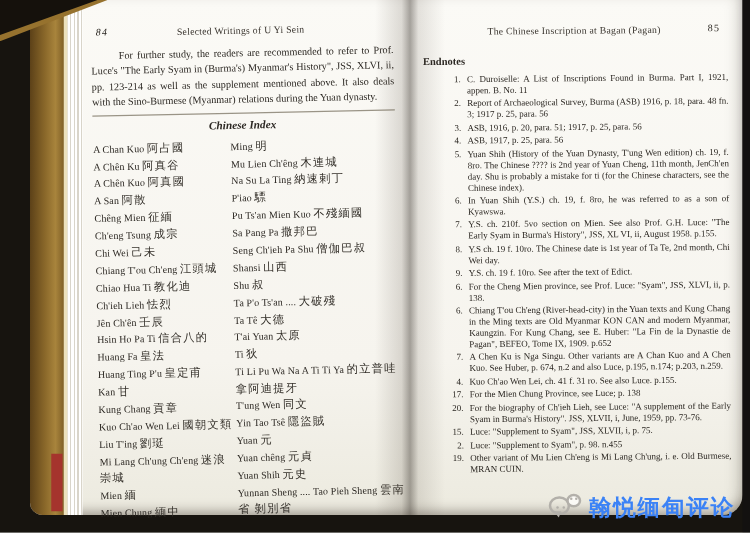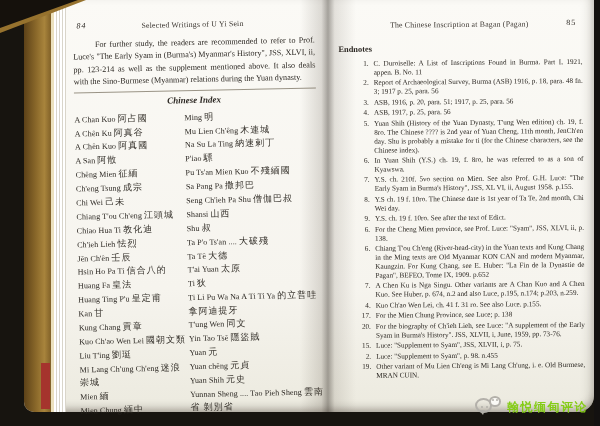--- a/index.html
+++ b/index.html
@@ -76,21 +76,21 @@
   .wm-icon { position:relative; width:26px; height:22px; }
   .bub1 { position:absolute; left:0; top:2px; width:17px; height:15px;
     border:2px solid #b3b0aa; border-radius:50% 50% 48% 52%; background:transparent; }
   .bub1::after { content:""; position:absolute; left:2px; bottom:-4px; width:0; height:0;
     border-left:4px solid transparent; border-right:2px solid transparent; border-top:5px solid #b3b0aa; }
   .bub2 { position:absolute; right:0; top:0; width:12px; height:11px;
     border:2px solid #b3b0aa; border-radius:50%; background:#fbfaf6; }
   .eye { position:absolute; width:2px; height:2px; background:#b3b0aa; border-radius:50%; }
   .e1 { left:4px; top:6px; } .e2 { left:9px; top:6px; }
   .e3 { right:7px; top:3px; } .e4 { right:3px; top:3px; }
-  .wm-text { font-size:12px; font-weight:bold; color:#84cc16; letter-spacing:1.5px;
+  .wm-text { font-size:18px; font-weight:bold; color:#3b82f6; letter-spacing:1.5px;
     font-family:Liberation Sans, sans-serif; }
 </style>
 </head>
 <body>
 
 <div class="scene">
 
   <div class="book">
     <div class="gilt-edge"></div>
     <div class="gilt-red"></div>

